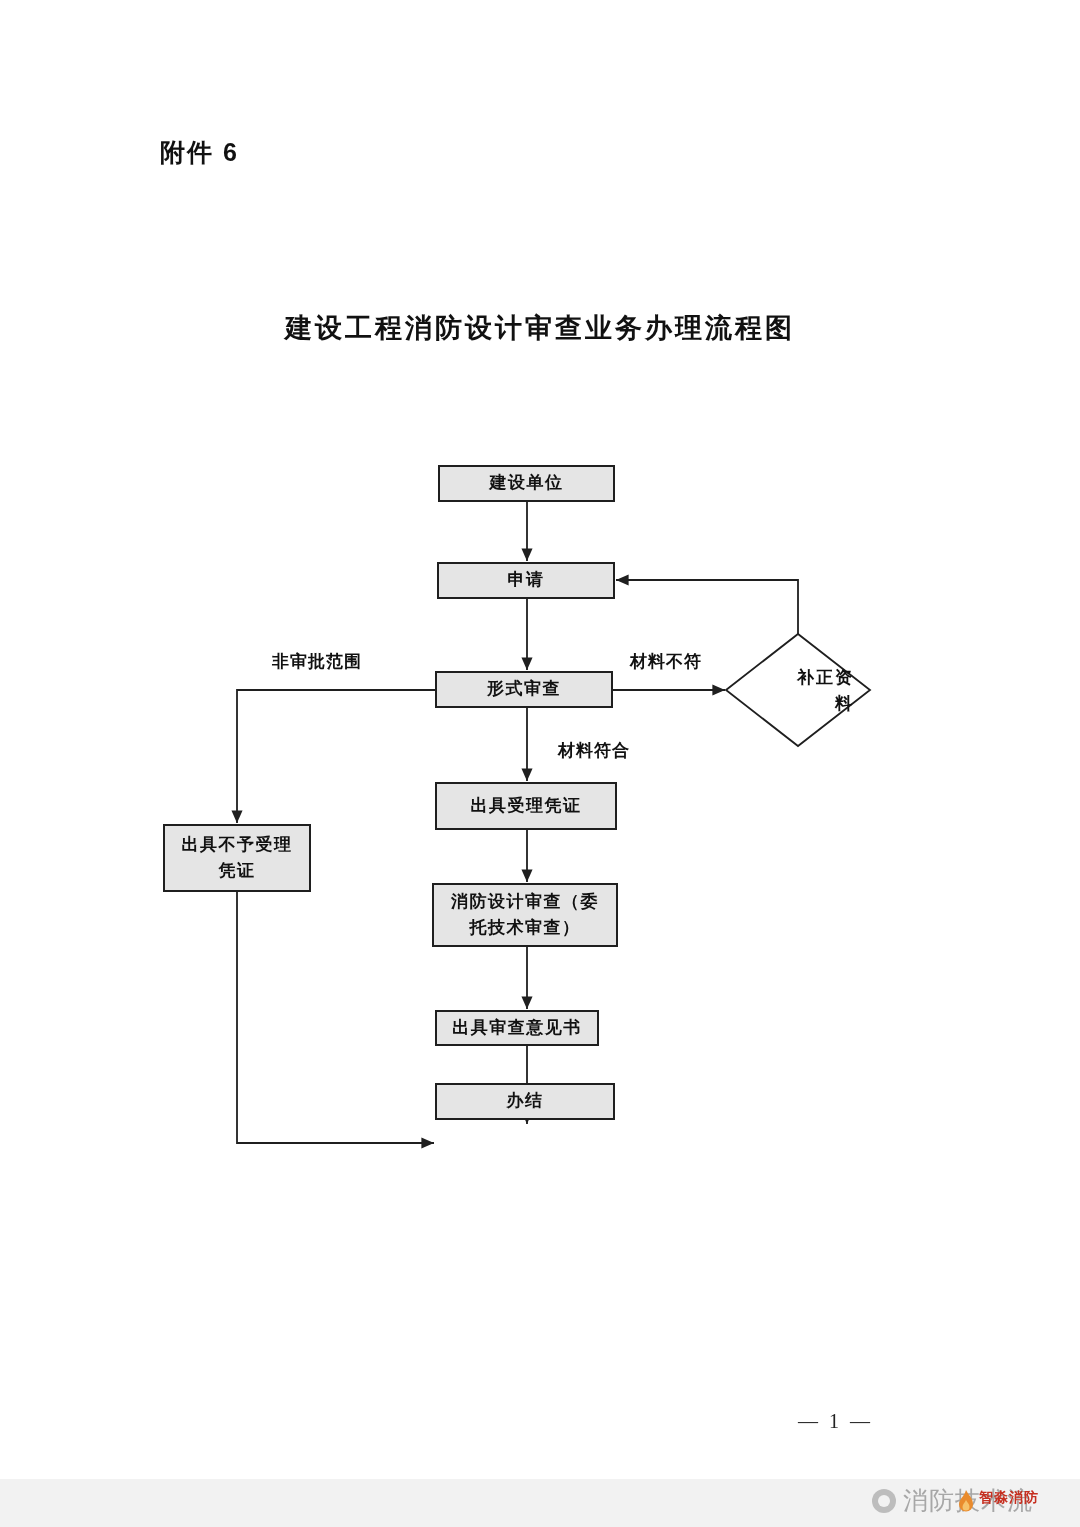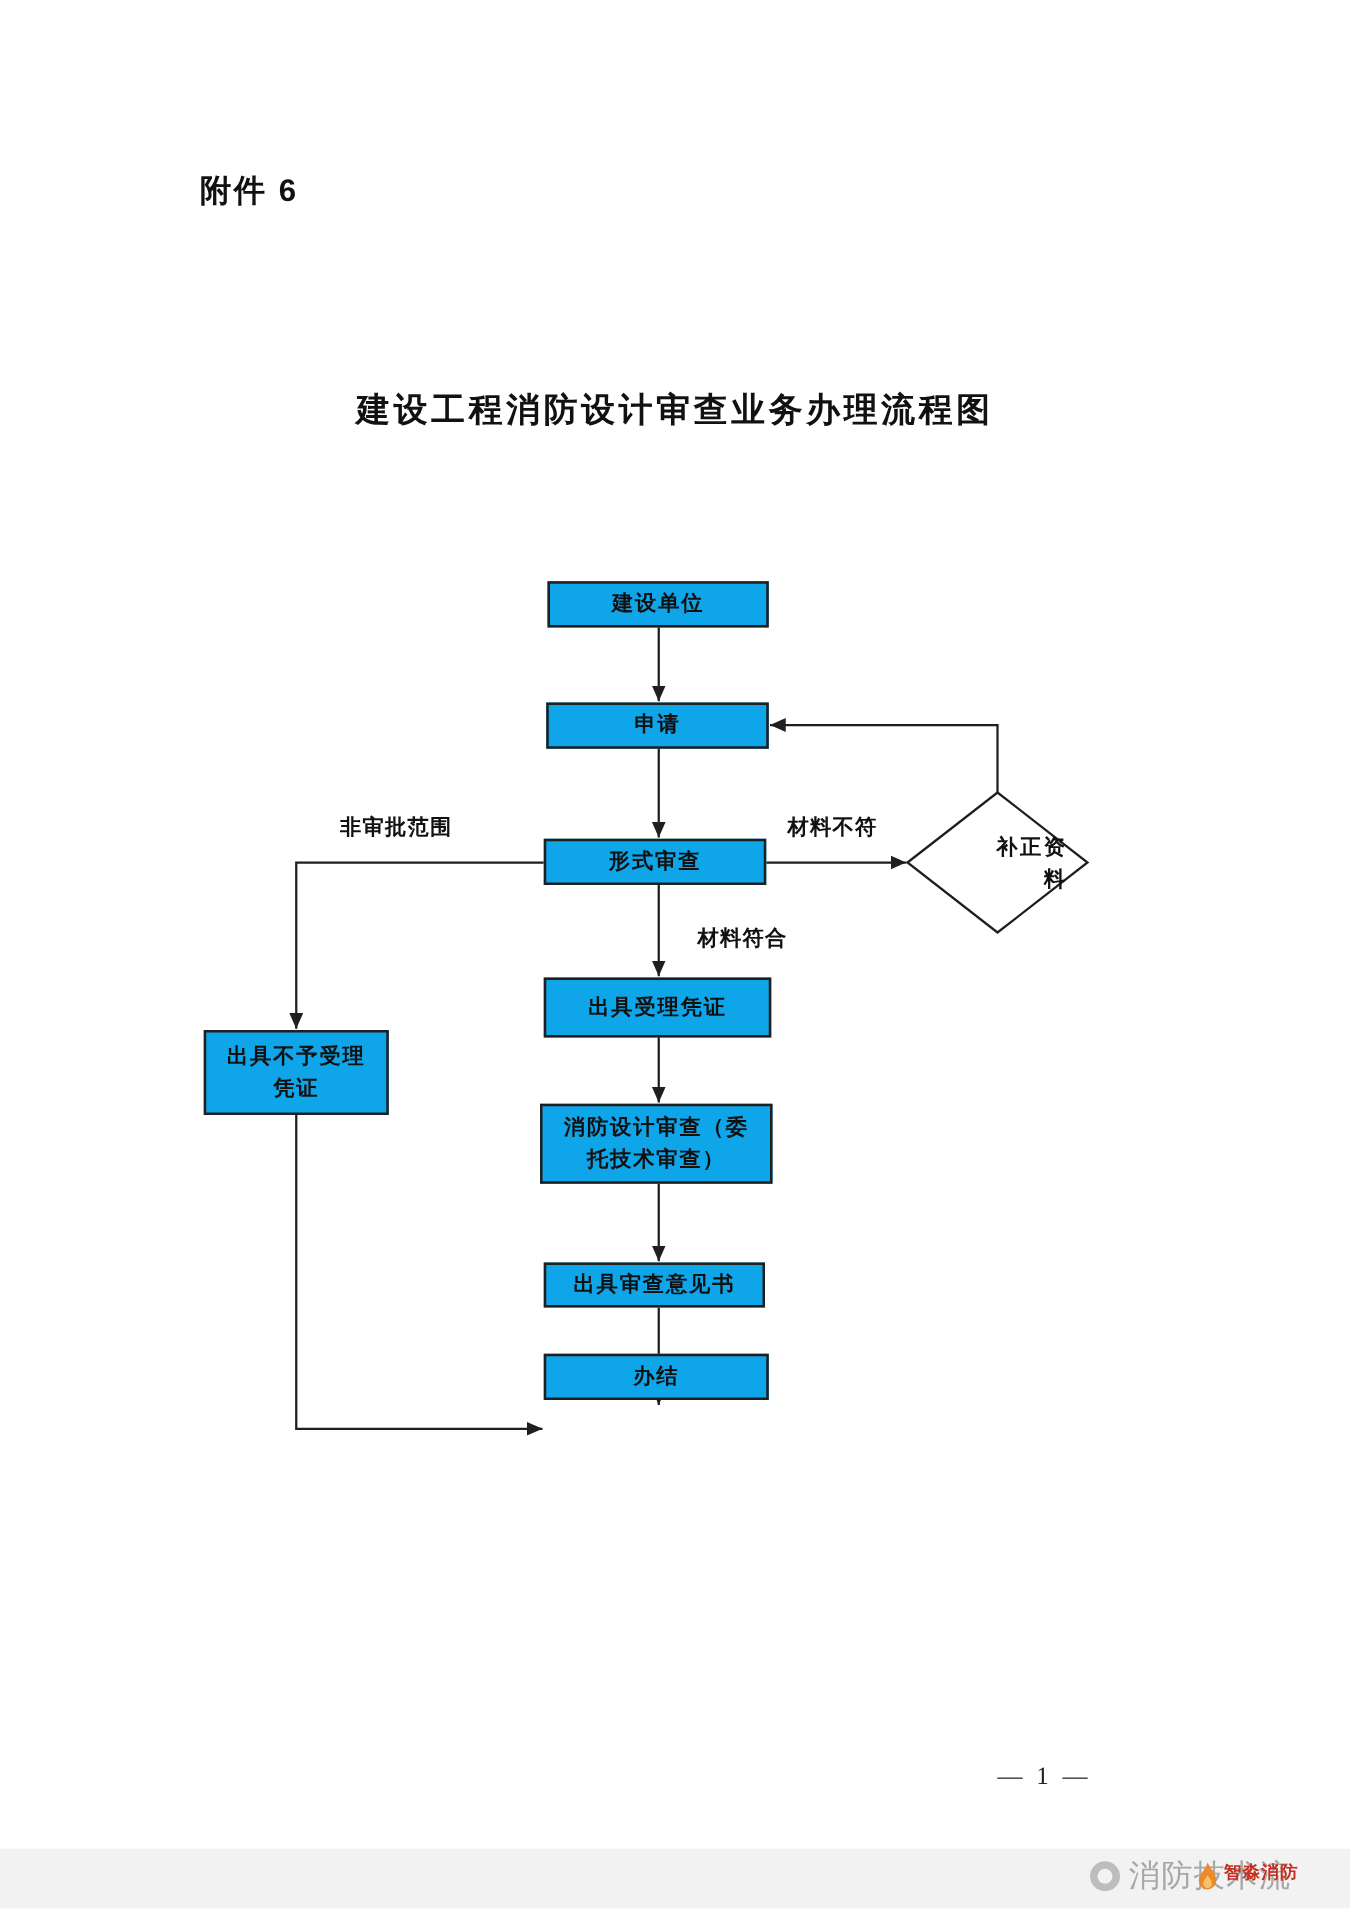--- a/index.html
+++ b/index.html
@@ -12,21 +12,21 @@
     position:absolute; left:160px; top:136px;
     font-family:Liberation Sans, sans-serif;
     font-size:25px; font-weight:600; letter-spacing:2px; color:#111;
   }
   .doc-title {
     position:absolute; left:0; top:310px; width:100%;
     text-align:center; font-size:27px; font-weight:700; letter-spacing:3px; color:#111;
   }
   .chart-svg { position:absolute; left:0; top:0; z-index:0; }
   .node {
-    position:absolute; z-index:1; background:#0ea5e9; border:2px solid #1f1f1f;
+    position:absolute; z-index:1; background:#e5e5e5; border:2px solid #1f1f1f;
     display:flex; flex-direction:column; align-items:center; justify-content:center;
     font-size:17px; font-weight:700; letter-spacing:1.5px; line-height:1.55;
     text-align:center; color:#111;
   }
   .node.diamond-text { border:none; background:transparent; z-index:2; letter-spacing:2px; }
   .node span { display:block; }
   .edge-label {
     position:absolute; z-index:1; font-size:17px; font-weight:700;
     letter-spacing:1px; color:#111;
   }
@@ -112,21 +112,21 @@
 
   <div class="node" style="left:435px; top:782px; width:182px; height:48px;">
     <span>出具受理凭证</span>
   </div>
 
   <div class="node" style="left:432px; top:883px; width:186px; height:64px;">
     <span>消防设计审查（委</span>
     <span>托技术审查）</span>
   </div>
 
-  <div class="node" style="left:435px; top:1010px; width:177px; height:36px;">
+  <div class="node" style="left:435px; top:1010px; width:164px; height:36px;">
     <span>出具审查意见书</span>
   </div>
 
   <div class="node" style="left:435px; top:1083px; width:180px; height:37px;text-align:center;">
     <span>办结</span>
   </div>
 
   <div class="edge-label" style="left:630px; top:650px;">材料不符</div>
 
   <div class="edge-label" style="left:272px; top:650px;">非审批范围</div>

